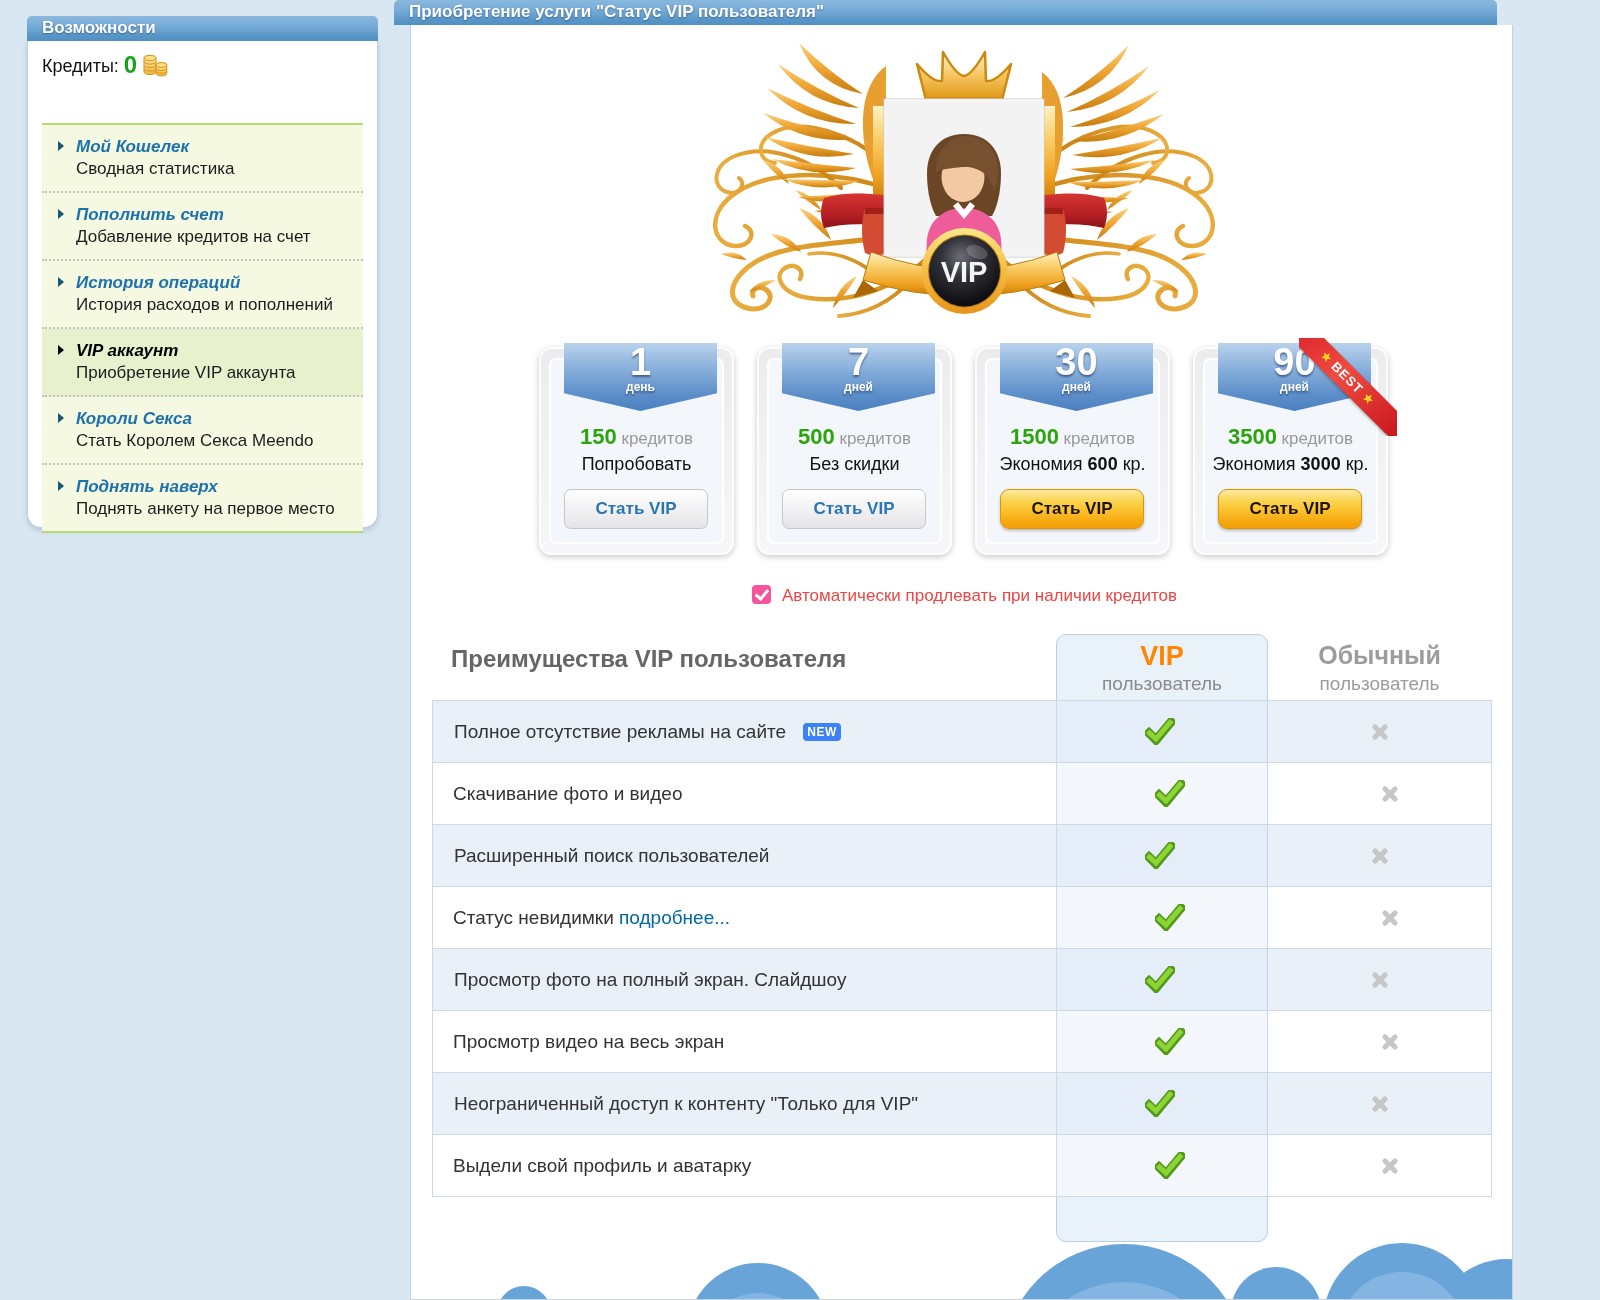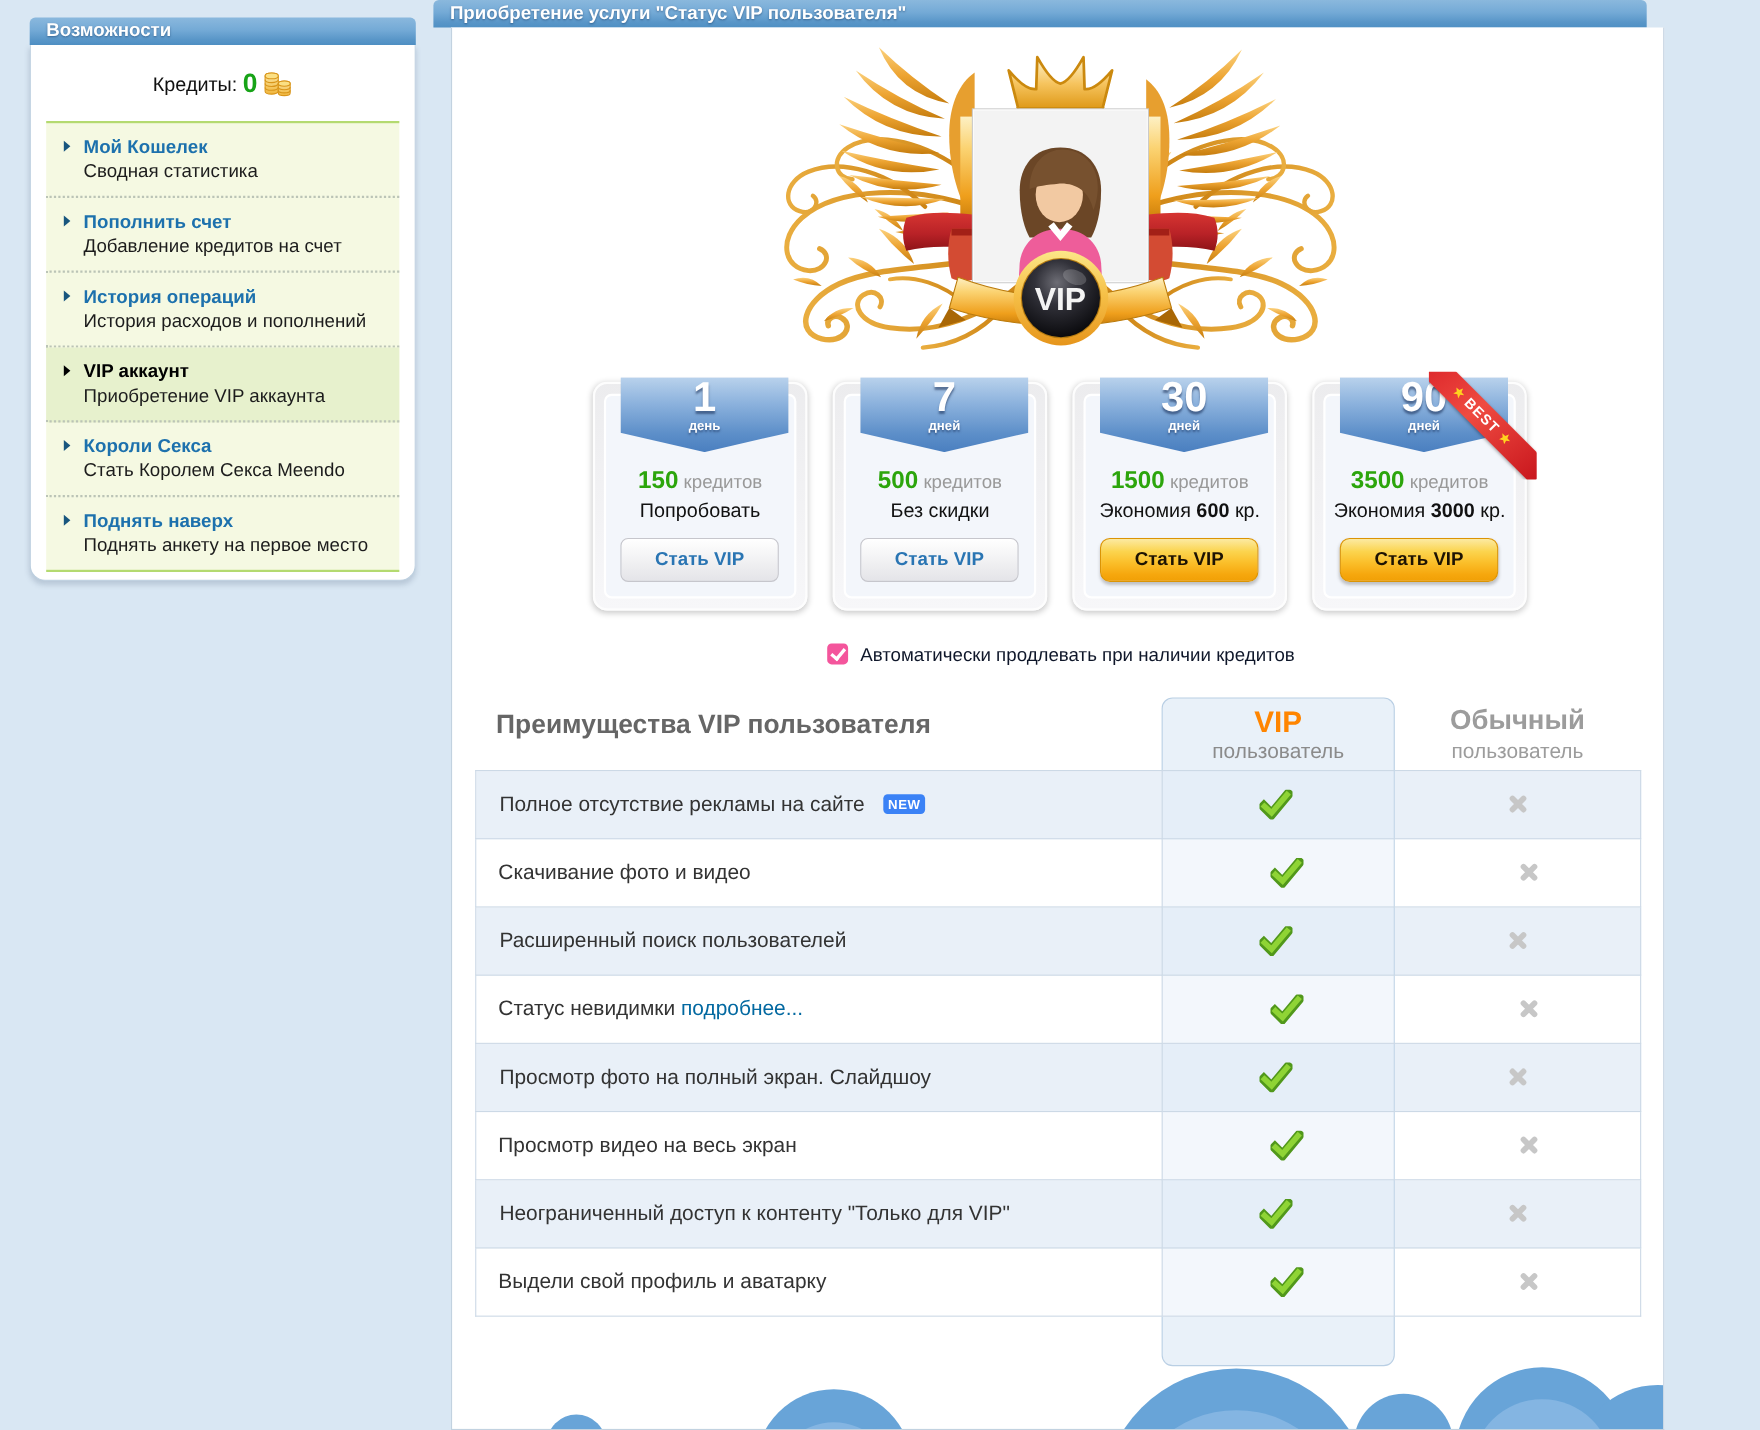--- a/index.html
+++ b/index.html
@@ -19,27 +19,27 @@
   }
 
   
   #sidebar { position:absolute; left:27px; top:16px; width:351px; }
   #sidecard {
     background:#fff; border:1px solid #bccfdf; border-top:none;
     border-radius:0 0 14px 14px; height:487px;
     box-shadow:0 3px 5px rgba(90,110,140,.25);
     padding:0 14px;
   }
-  .credits { text-align:center; padding-top:22px; height:69px; font-size:18px; color:#111; }
+  .credits { padding-top:10px; height:82px; font-size:18px; color:#111; }
   .credits b { color:#17a317; font-size:24px; font-weight:bold; vertical-align:-1px; }
   .credits svg { vertical-align:-6px; margin-left:5px; }
   #menu { border-top:2px solid #b4da70; border-bottom:2px solid #b4da70; background:#f5f9e2; }
   .mi { padding:11px 14px 12px 14px; border-bottom:2px dotted #bbc4b6; position:relative; }
   .mi:last-child { border-bottom:none; }
-  .mi .t { font-size:17px; font-weight:bold; color:#1d71ad; line-height:22px; padding-left:20px; }
+  .mi .t { font-size:17px; font-weight:bold; color:#1d71ad; line-height:22px; padding-left:20px;font-style:italic; }
   .mi .s { font-size:17px; color:#1c1c1c; line-height:21px; padding-left:20px; }
   .mi .arr { position:absolute; left:16px; top:16px; width:0; height:0;
     border-left:6px solid #18567e; border-top:5px solid transparent; border-bottom:5px solid transparent; }
   .mi.act { background:#e7f1cd; }
   .mi.act .t { color:#000; }
   .mi.act .arr { border-left-color:#000; }
 
   
   #main { position:absolute; left:394px; top:0; width:1103px; height:1300px; }
   #mainbody { position:absolute; left:16px; top:25px; width:1103px; height:1275px;
@@ -71,21 +71,21 @@
   .best .band { position:absolute; left:-28px; top:28px; width:152px; height:24px;
     background:linear-gradient(100deg,#d92027 0%, #ef4b41 45%, #c8161d 100%); transform:rotate(45deg);
     text-align:center; color:#fff; font-weight:bold; font-size:13px; line-height:24px; letter-spacing:1px;
     box-shadow:0 1px 3px rgba(0,0,0,.35); }
 
   
   #autorow { position:absolute; left:735px; top:585px; }
   #cb { position:absolute; left:0; top:0; width:19px; height:19px; background:#f4559c; border-radius:4px; }
   #cb::after { content:""; position:absolute; left:6px; top:2px; width:5px; height:10px;
     border:solid #fff; border-width:0 3px 3px 0; transform:rotate(40deg); }
-  #autorow .lbl { position:absolute; left:30px; top:1px; width:500px; font-size:17px; color:#0f172a; line-height:20px; white-space:nowrap; }
+  #autorow .lbl { position:absolute; left:30px; top:1px; width:500px; font-size:17px; color:#ef4444; line-height:20px; white-space:nowrap; }
 
   
   #bt { position:absolute; left:434px; top:645px; font-size:24px; font-weight:bold; color:#666; }
   #vipcol { position:absolute; left:1039px; top:634px; width:212px; height:608px;
     background:#e9f1f9; border:1px solid #b9cfe4; border-radius:10px; }
   #vipcol .v { text-align:center; font-size:27px; font-weight:bold; color:#ff8500; margin-top:6px; }
   #vipcol .p { text-align:center; font-size:19px; color:#8b8b8b; margin-top:1px; }
   #obh { position:absolute; left:1255px; top:643px; width:215px; text-align:center; }
   #obh .v { font-size:25px; font-weight:bold; color:#9c9c9c; }
   #obh .p { font-size:19px; color:#9c9c9c; margin-top:3px; }

